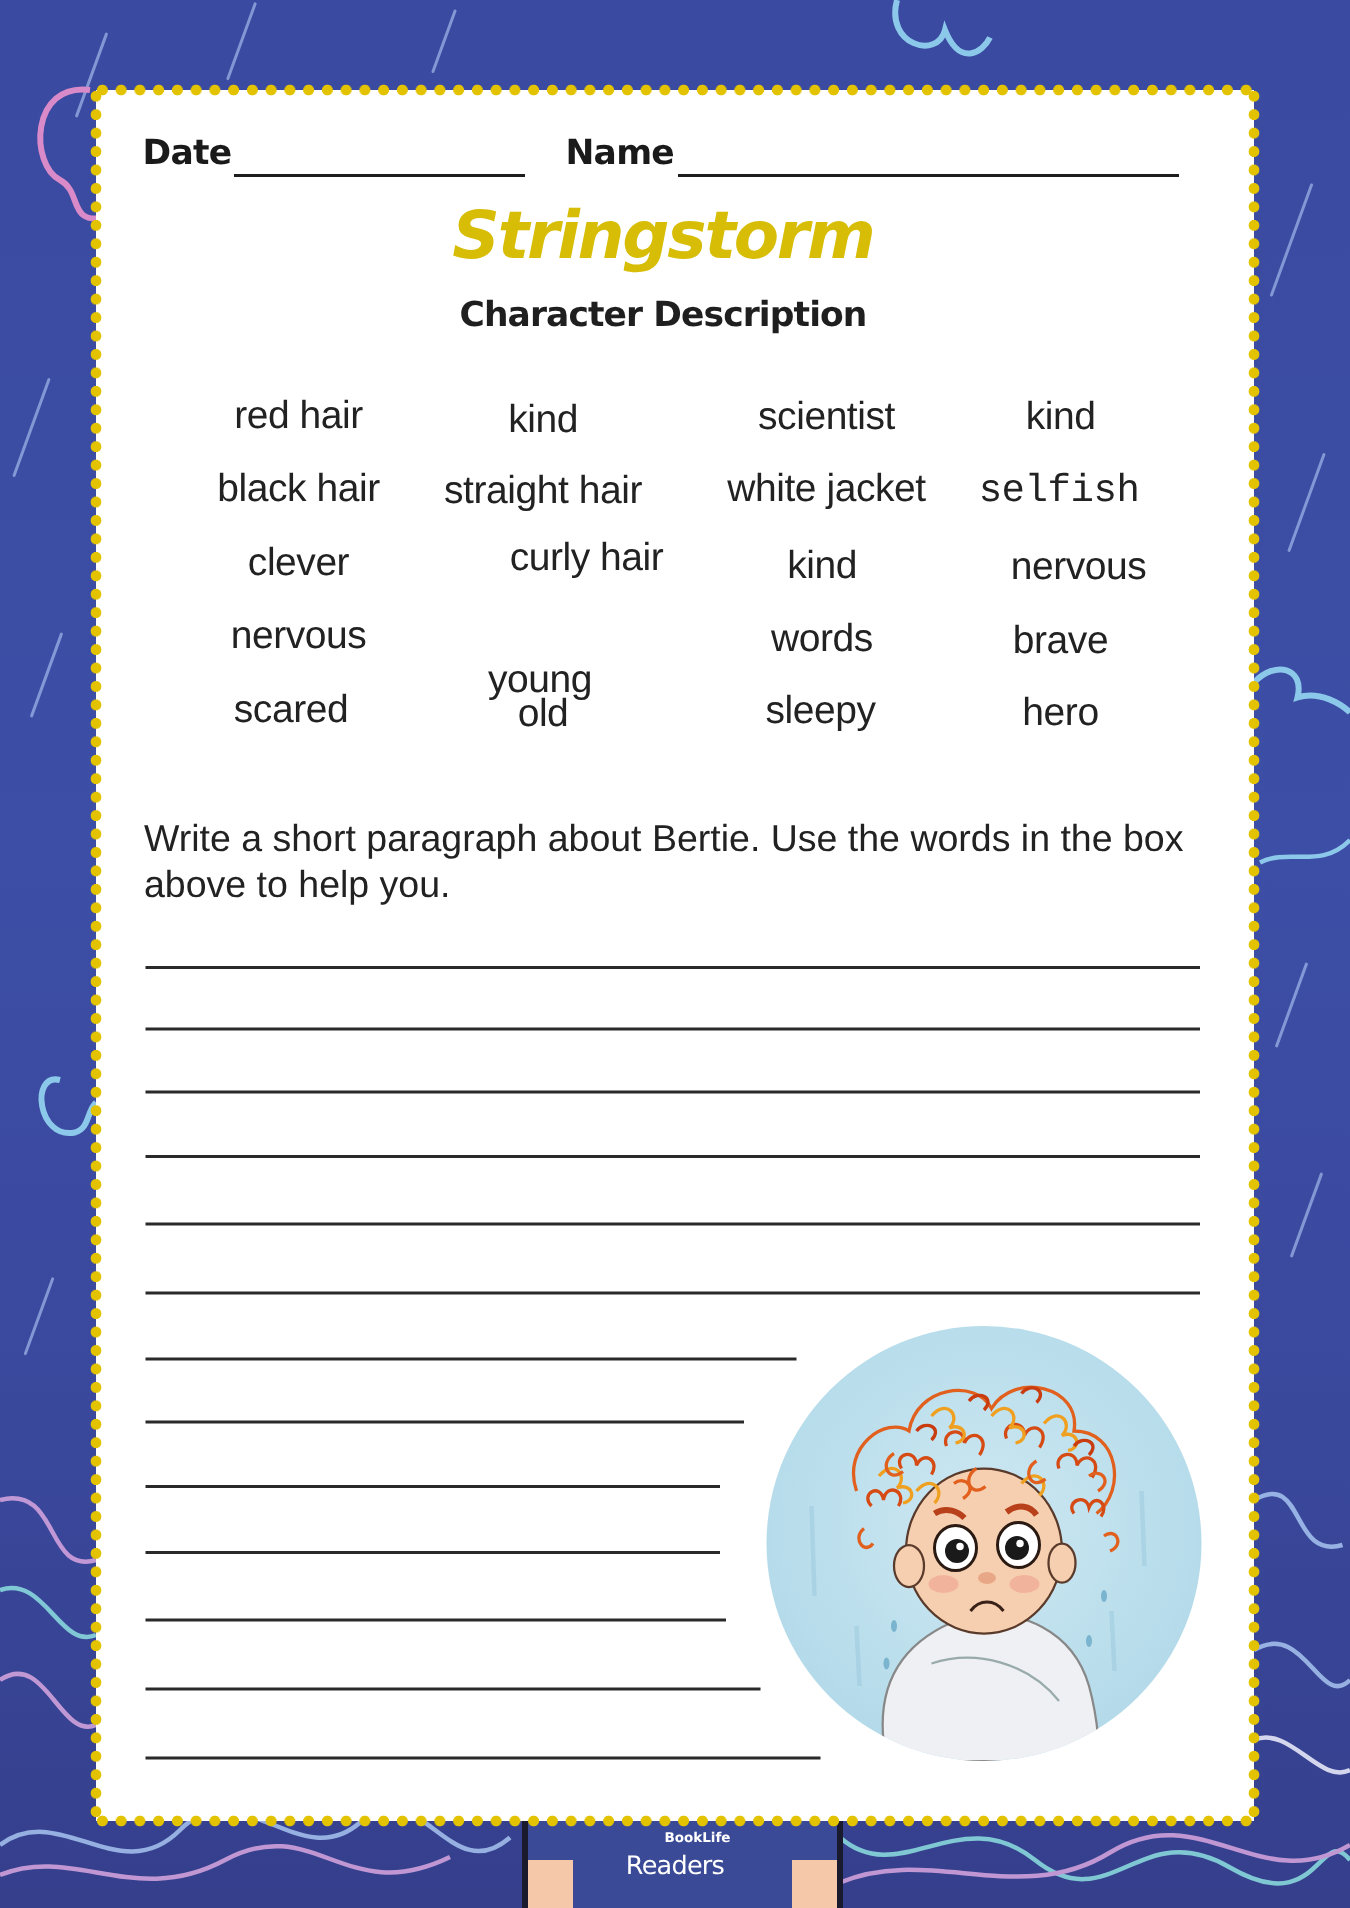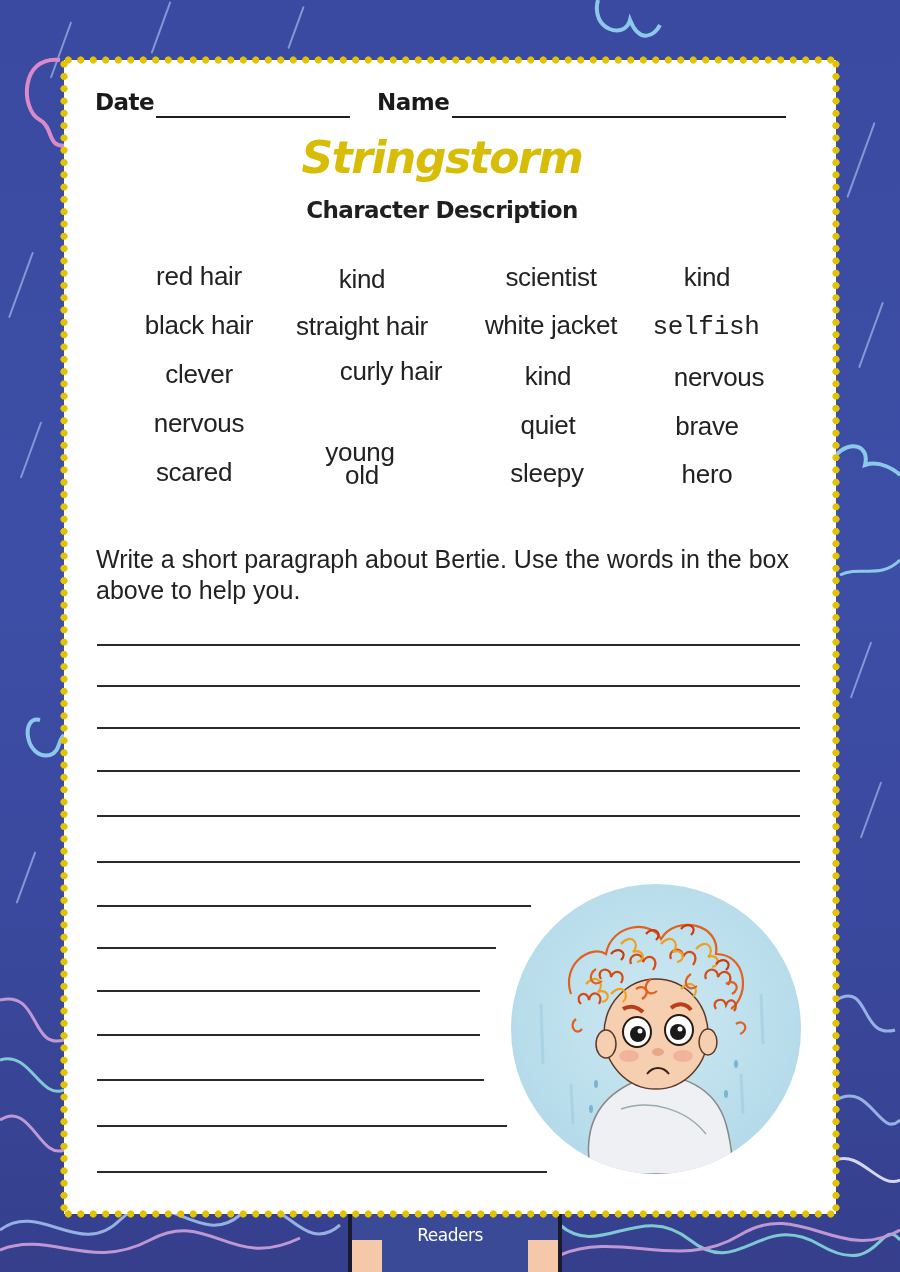--- a/index.html
+++ b/index.html
@@ -107,21 +107,21 @@
 
   <span class="word" style="left:362px;top:264px;">kind</span>
   <span class="word" style="left:362px;top:311px;text-align:right;">straight hair</span>
   <span class="word" style="left:362px;top:356px;margin-left:29px;">curly hair</span>
   <span class="word" style="left:360px;top:415px;margin-top:22px;">young</span>
   <span class="word" style="left:362px;top:460px;">old</span>
 
   <span class="word" style="left:551px;top:262px;">scientist</span>
   <span class="word" style="left:551px;top:310px;">white jacket</span>
   <span class="word" style="left:548px;top:361px;">kind</span>
-  <span class="word" style="left:548px;top:410px;">quiet</span>
+  <span class="word" style="left:548px;top:410px;">words</span>
   <span class="word" style="left:547px;top:458px;">sleepy</span>
 
   <span class="word" style="left:707px;top:262px;">kind</span>
   <span class="word" style="left:706px;top:312px;font-family:Liberation Mono, monospace;">selfish</span>
   <span class="word" style="left:719px;top:362px;">nervous</span>
   <span class="word" style="left:707px;top:411px;">brave</span>
   <span class="word" style="left:707px;top:459px;">hero</span>
 </div>
 
 <div class="instr">Write a short paragraph about Bertie. Use the words in the box above to help you.</div>
@@ -186,14 +186,15 @@
     <g fill="#7ab4cf">
       <ellipse cx="85" cy="200" rx="2" ry="4"></ellipse>
         <ellipse cx="225" cy="180" rx="2" ry="4"></ellipse>
       <ellipse cx="80" cy="225" rx="2" ry="4"></ellipse>
         <ellipse cx="215" cy="210" rx="2" ry="4"></ellipse>
     </g>
   </svg>
 </div>
 
 <div class="logo">
+  <span class="logo-small">BookLife</span>
   <span class="logo-big">Readers</span>
 </div>
 
 </body></html>

